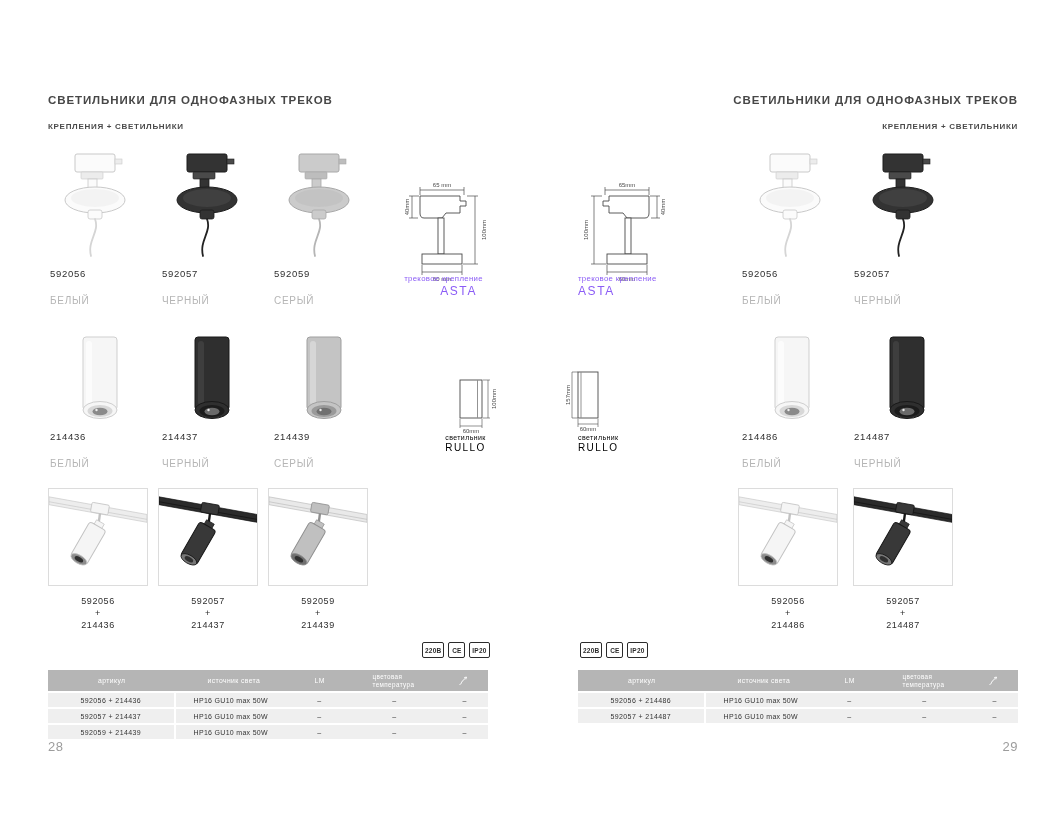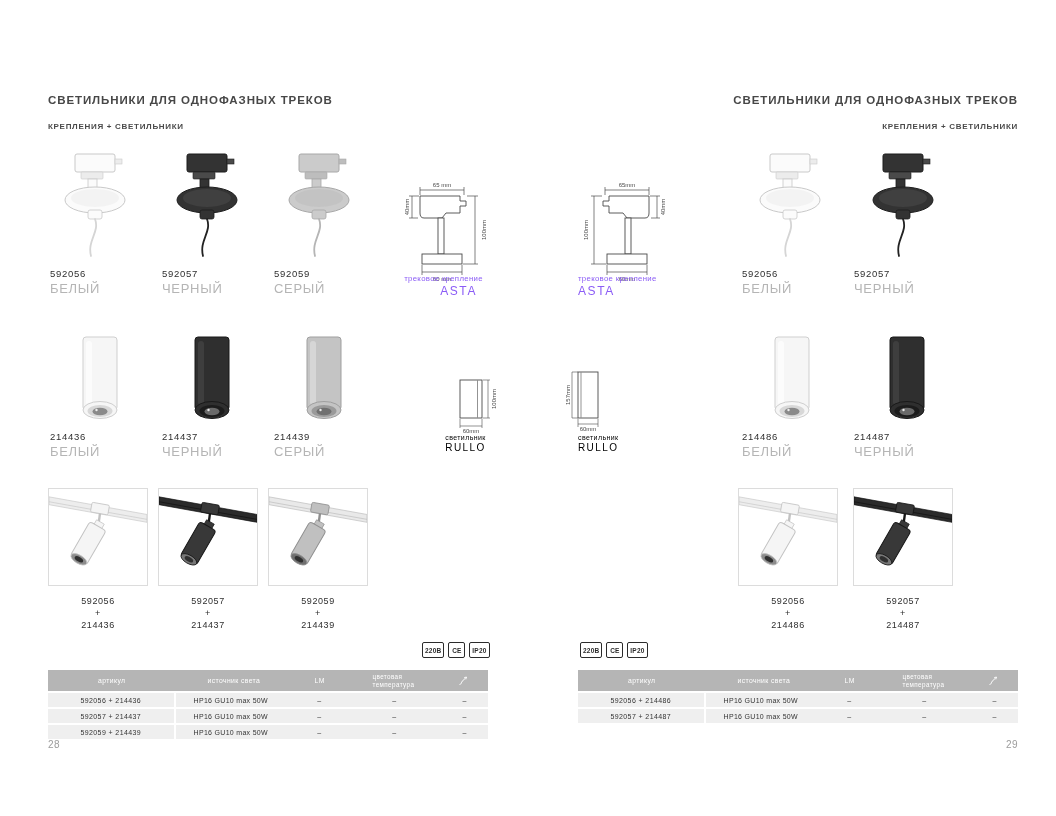--- a/index.html
+++ b/index.html
@@ -8,21 +8,21 @@
   .sheet{position:relative;width:1056px;height:816px;background:#fff;overflow:hidden}
   .page{position:absolute;top:18px;width:440px;height:816px}
   .page-left{left:48px}
   .page-right{left:578px}
   .abs{position:absolute}
 
   .title{font-size:11.5px;font-weight:600;color:#474747;letter-spacing:.9px;white-space:nowrap}
   .subtitle{font-size:8px;font-weight:600;color:#4a4a4a;letter-spacing:.7px;white-space:nowrap}
 
   .cap .code{font-size:9.5px;color:#2e2e2e;letter-spacing:.7px}
-  .cap .colorname{font-size:13px;color:#b5b5b5;letter-spacing:.7px;margin-top:2px}
+  .cap .colorname{font-size:10px;color:#b5b5b5;letter-spacing:.7px;margin-top:16px}
 
   .combo{width:100px;text-align:center;font-size:9px;color:#2e2e2e;letter-spacing:.6px;line-height:12px}
 
   .drawcap{width:95px;color:#8b5cf6}
   .drawcap .l1{font-size:7.8px;letter-spacing:.3px}
   .drawcap .l2{font-size:12px;letter-spacing:1.6px;margin-top:1px}
   .drawcap.center .l1{text-align:center}
   .drawcap.center .l2{text-align:right;padding-right:14px}
   .drawcap.leftal .l1,.drawcap.leftal .l2{text-align:left}
   .rullocap .l1{font-size:7px;letter-spacing:.4px}
@@ -40,21 +40,21 @@
   .thead .tc{font-size:6.8px;letter-spacing:.4px}
   .th4{display:flex;flex-direction:column;line-height:1.15;font-size:6.3px}
   .tc{display:flex;align-items:center;justify-content:center;height:100%}
   .hc1{width:29%}.hc2{width:26.5%}.hc3{width:12.5%}.hc4{width:21%}.hc5{width:11%}
   .trow{display:flex;height:14px;margin-top:2px;font-size:7px;color:#333}
   .trow .cell-article{width:calc(29% - 2px);background:#efefef;margin-right:2px;letter-spacing:.4px}
   .trow .grp{display:flex;background:#efefef;flex:1}
   .grp .gc2{width:37%;justify-content:flex-start;padding-left:18px;letter-spacing:.3px}
   .grp .gc3{width:18%}.grp .gc4{width:30%}.grp .gc5{width:15%}
 
-  .pageno{position:absolute;font-size:10px;color:#9c9c9c;letter-spacing:.5px}
+  .pageno{position:absolute;font-size:13px;color:#9c9c9c;letter-spacing:.5px}
 
   svg text.dim{font:6px "Liberation Sans",sans-serif;fill:#4a4a4a}
   .hiddefs{position:absolute;width:0;height:0;overflow:hidden}
 </style>
 </head>
 <body>
 
 <svg class="hiddefs" aria-hidden="true">
   <defs>
     <symbol id="sym-mount" viewBox="0 0 80 112">

